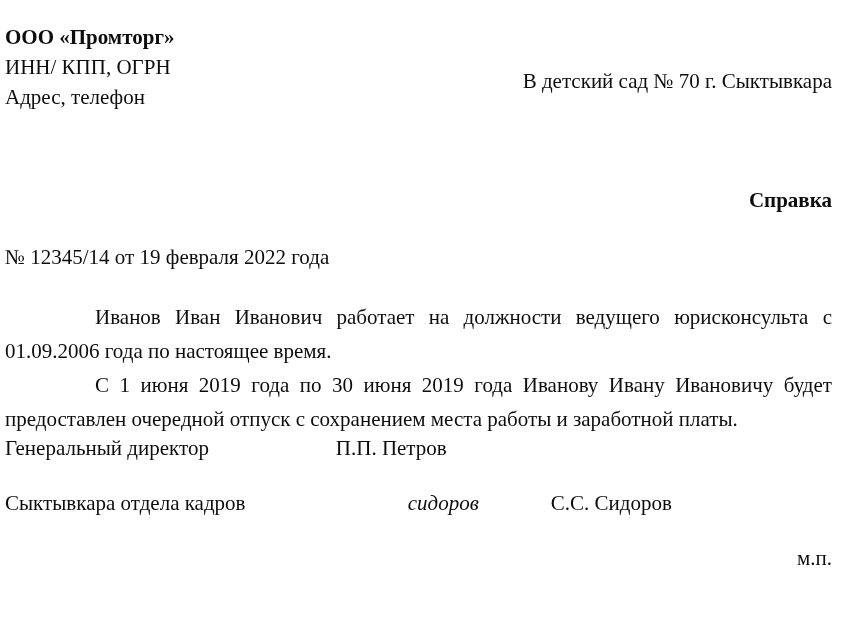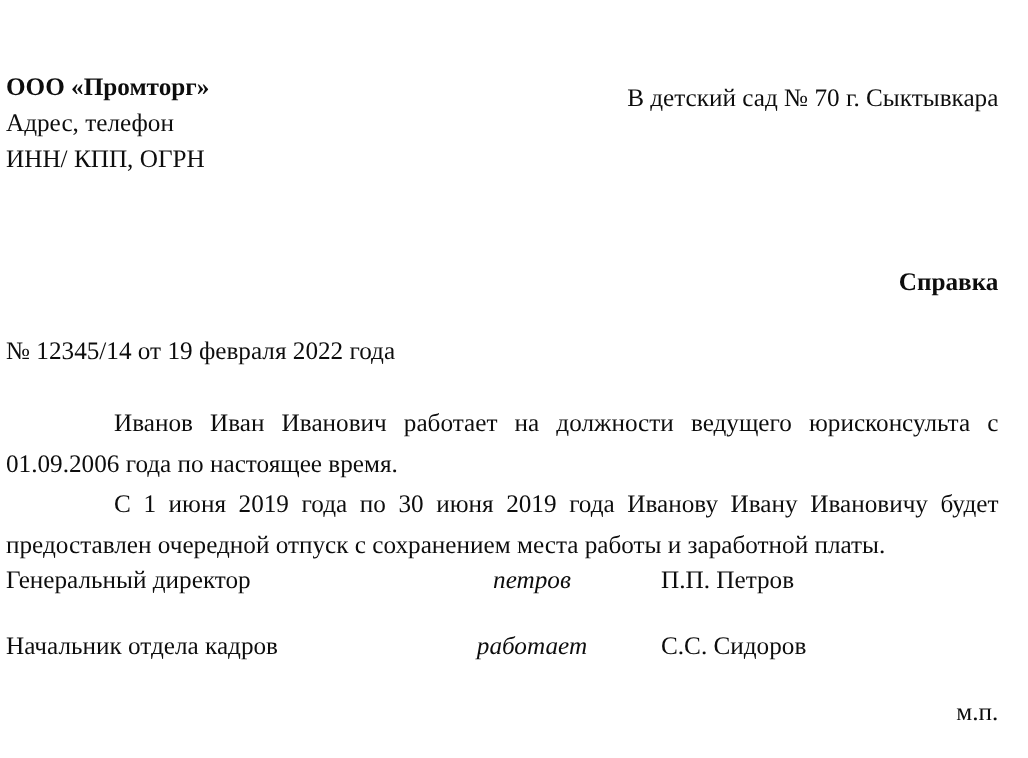--- a/index.html
+++ b/index.html
@@ -13,21 +13,21 @@
     font-size: 21px;
     padding: 22px 25px 0 5px;
     overflow: hidden;
     position: relative;
   }
   .header {
     display: flex;
     justify-content: space-between;
     align-items: flex-start;
   }
-  .sender { line-height: 30px; margin-top: 35px; }
+  .sender { line-height: 30px; }
   .sender .org { font-weight: bold; }
   .recipient { line-height: 30px; white-space: nowrap; margin-top: 44px; }
   .title {
     text-align: right;
     font-weight: bold;
     margin-top: 76px;
   }
   .refline { margin-top: 32px; }
   .body-text { margin-top: 30px; }
   .body-text p {
@@ -51,42 +51,41 @@
   .stamp { text-align: right; margin-top: 30px; }
 </style>
 </head>
 <body>
 
 <div class="page">
 
   <div class="header">
     <div class="sender">
       <div class="org">ООО «Промторг»</div>
+      <div>ИНН/ КПП, ОГРН</div>
       <div>Адрес, телефон</div>
-      <div>ИНН/ КПП, ОГРН</div>
     </div>
     <div class="recipient">В детский сад № 70 г. Сыктывкара</div>
   </div>
 
   <div class="title">Справка</div>
 
   <div class="refline">№ 12345/14 от 19 февраля 2022 года</div>
 
   <div class="body-text">
     <p>Иванов Иван Иванович работает на должности ведущего юрисконсульта с 01.09.2006 года по настоящее время.</p>
     <p>С 1 июня 2019 года по 30 июня 2019 года Иванову Ивану Ивановичу будет предоставлен очередной отпуск с сохранением места работы и заработной платы.</p>
   </div>
 
   <div class="sig-row">
     <span class="pos">Генеральный директор</span>
-    <span class="sig">петров</span>
     <span class="nm">П.П. Петров</span>
   </div>
 
   <div class="sig-row">
-    <span class="pos">Начальник отдела кадров</span>
-    <span class="sig">работает</span>
+    <span class="pos">Сыктывкара отдела кадров</span>
+    <span class="sig">сидоров</span>
     <span class="nm">С.С. Сидоров</span>
   </div>
 
   <div class="stamp">м.п.</div>
 
 </div>
 
 </body></html>

